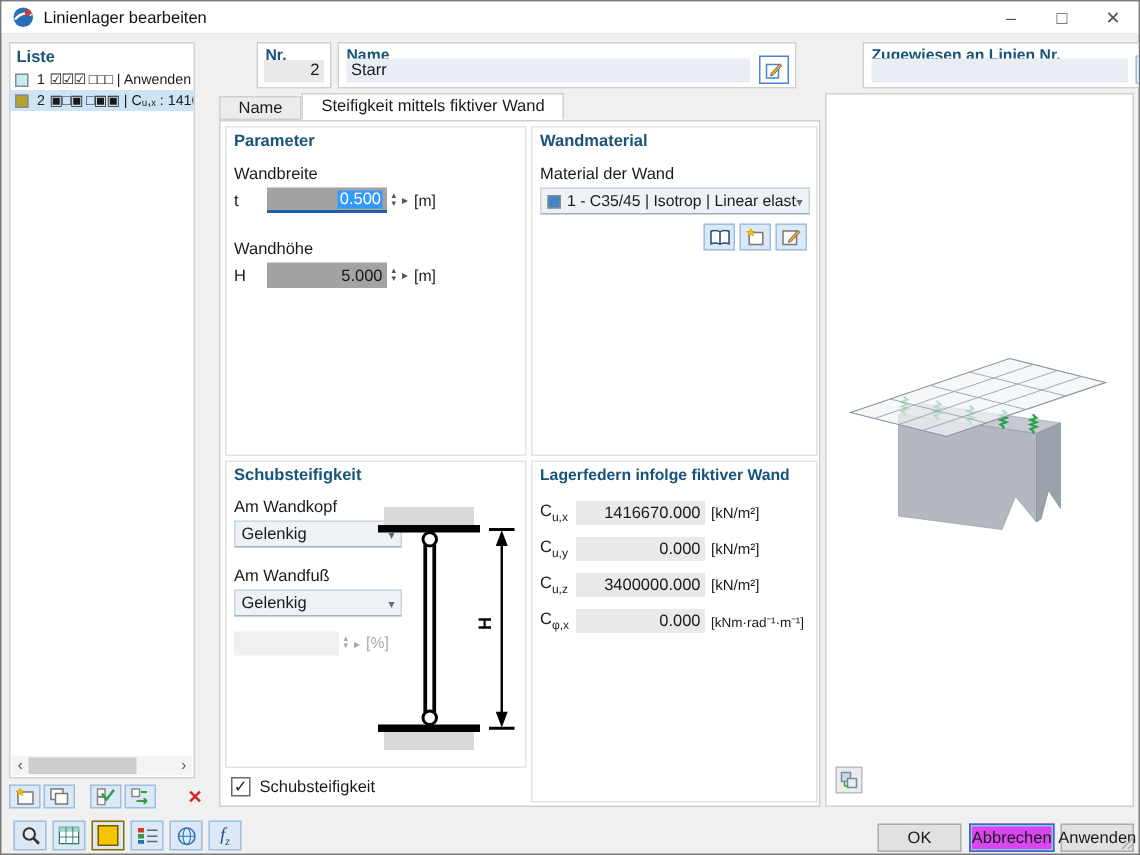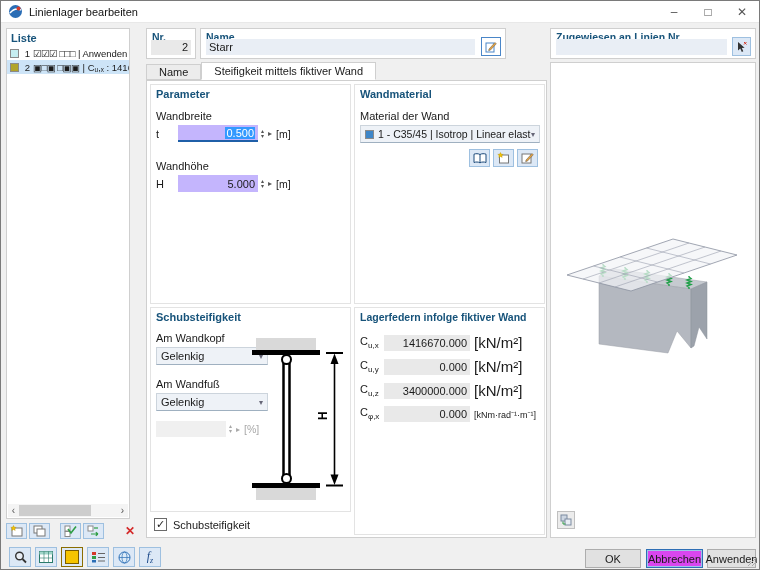--- a/index.html
+++ b/index.html
@@ -18,21 +18,21 @@
   .win-btn { width:34px; display:flex; align-items:center; justify-content:center;
              color:#555; font-size:12px; }
   
   .panel { position:absolute; background:#fff; border:1px solid #cfcfcf; }
   .sec-title { color:#17537a; font-weight:bold; font-size:11px; white-space:nowrap; }
   .grpbox { position:absolute; border:1px solid #e3e3e3; background:#fff; }
   .lbl { font-size:11px; color:#1a1a1a; white-space:nowrap; }
   .valbox { background:#e9e9e9; text-align:right; padding-right:3px; font-size:11px; }
   .inputbox { background:#e9eef5; font-size:11px; }
   .spin { position:absolute; display:flex; align-items:center; }
-  .spin-box { width:80px; height:17px; background:#c4b5fd; display:flex; align-items:center;
+  .spin-box { width:80px; height:17px; background:#a3a3a3; display:flex; align-items:center;
               justify-content:flex-end; padding-right:3px; }
   .spin-box.focused { border-bottom:2px solid #1f5fa8; }
   .sel-text { background:#3399ff; color:#fff; padding:0 1px; }
   .spin-arrows { display:flex; flex-direction:column; margin-left:3px; color:#555;
                  font-size:6px; line-height:5px; text-align:center; }
   .detail-arrow { color:#555; font-size:8px; margin:0 4px 0 4px; }
   .unit { font-size:10.5px; color:#1a1a1a; white-space:nowrap; }
   .dd { position:absolute; height:18px; background:#eef2f7; border:1px solid #ccd4dc;
         border-bottom:1px solid #9fb0c0; display:flex; align-items:center; padding:0 4px; }
   .dd .chev { margin-left:auto; color:#667; font-size:8px; }
@@ -54,21 +54,21 @@
   .hscroll { position:absolute; left:1px; right:1px; bottom:1px; height:13px; background:#f4f4f4;
              display:flex; align-items:center; }
   .hs-arrow { width:11px; text-align:center; color:#555; font-size:10px; line-height:13px; }
   .hs-thumb { height:11px; width:72px; background:#cdcdcd; }
   #list-toolbar { position:absolute; left:5px; top:521px; width:134px; height:17px;
                   display:flex; align-items:center; gap:2px; }
   #list-toolbar .tbtn { width:21px; height:16px; }
   .del-btn { margin-left:auto; width:20px; height:16px; display:flex; align-items:center;
              justify-content:center; color:#d42a2a; font-weight:bold; font-size:12px; }
   
-  .fieldbox { position:absolute; top:27px; height:31px; background:#fff; border:1px solid #cfcfcf; }
+  .fieldbox { position:absolute; top:27px; height:31px; background:#fff; border:1px solid #cfcfcf;margin-left:25px; }
   .fieldbox .sec-title { position:absolute; left:5px; top:2px; font-size:10.5px; }
   
   #tabstrip { position:absolute; left:145px; top:61px; height:18px; display:flex; align-items:flex-end; }
   .tab { padding:2px 12px 2px 12px; border:1px solid #cfcfcf; background:#ececec; height:16px;
          display:flex; align-items:center; font-size:11px; }
   .tab.active { background:#fff; height:18px; border-bottom:1px solid #fff; position:relative; z-index:3; }
   #tab-page { left:145px; top:79px; width:401px; height:458px; z-index:1; }
   
   #preview-panel { left:549px; top:61px; width:206px; height:476px; }
   #view-btn { position:absolute; left:6px; bottom:8px; width:18px; height:18px; background:#ececec;
@@ -78,21 +78,21 @@
   #footer-toolbar .tbtn { width:22px; height:20px; }
   .grip { position:absolute; right:2px; bottom:2px; width:10px; height:10px; }
   
   .cb { width:13px; height:13px; background:#fff; border:1px solid #6a6a6a; display:inline-flex;
         align-items:center; justify-content:center; font-size:11px; color:#222; }
   .springs-row { position:absolute; display:flex; align-items:center; }
   .sym { width:24px; font-size:11px; }
   .sym sub { font-size:8px; }
   .c-valbox { width:86px; height:16px; background:#e9e9e9; display:flex; align-items:center;
               justify-content:flex-end; padding-right:3px; }
-  .c-unit { margin-left:4px; font-size:15px; white-space:nowrap; }
+  .c-unit { margin-left:4px; font-size:10px; white-space:nowrap; }
   .disabled-spin .spin-box { background:#f0f0f0; }
   .disabled-spin .spin-arrows, .disabled-spin .detail-arrow, .disabled-spin .unit { color:#a8a8a8; }
 </style>
 </head>
 <body>
 
 <div class="window">
 
   <div class="titlebar">
     <svg class="app-icon" viewBox="0 0 15 15">

